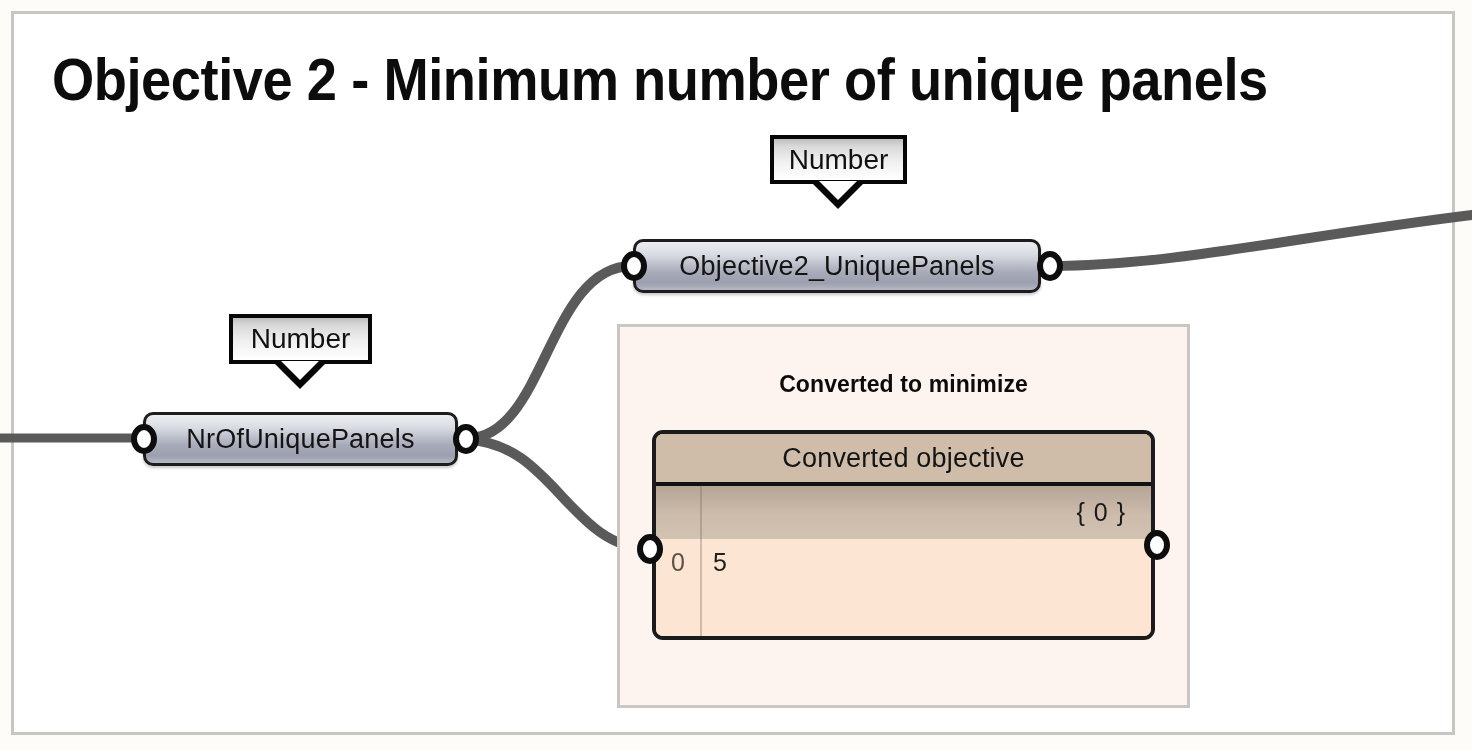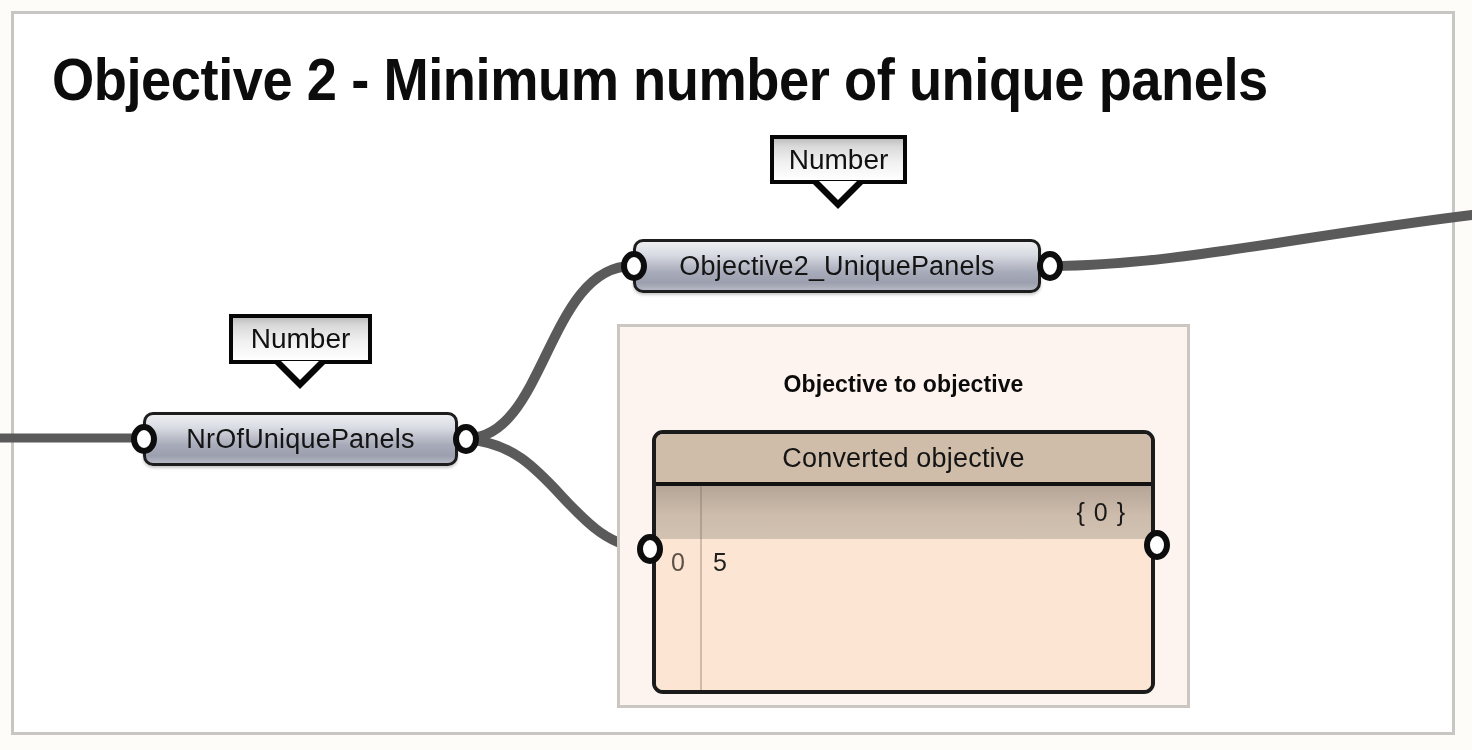--- a/index.html
+++ b/index.html
@@ -74,21 +74,21 @@
     color: #0b0b0b;
     letter-spacing: 0.1px;
   }
 
   
   #data-panel {
     position: absolute;
     left: 652px;
     top: 430px;
     width: 503px;
-    height: 264px;
+    height: 210px;
     border: 4px solid #1b1b1b;
     border-radius: 11px;
     background: #fce6d3;
     box-sizing: border-box;
     overflow: hidden;
   }
   #panel-header {
     height: 48px;
     background: #cfbda9;
     border-bottom: 4px solid #121212;
@@ -246,21 +246,21 @@
   <path d="M 0 438 L 146 438" fill="none" stroke="#5a5a5a" stroke-width="9" stroke-linecap="butt"></path>
 
   <path d="M 468 438 C 545 438, 548 266, 632 266" fill="none" stroke="#5a5a5a" stroke-width="10" stroke-linecap="round"></path>
 
   <path d="M 468 440 C 553 443, 570 548, 650 549" fill="none" stroke="#5a5a5a" stroke-width="10" stroke-linecap="round"></path>
 
   <path d="M 1050 266 C 1170 266, 1300 236, 1472 215" fill="none" stroke="#5a5a5a" stroke-width="10" stroke-linecap="round"></path>
 </svg>
 
 <div id="objective-group">
-  <div id="group-heading">Objective to objective</div>
+  <div id="group-heading">Converted to minimize</div>
 </div>
 
 <div id="data-panel">
   <div id="panel-header">Converted objective</div>
   <div id="panel-body">
     <div id="col-divider"></div>
     <div id="branch-row">
       <span id="branch-path">{ 0 }</span>
     </div>
     <div id="data-rows">

